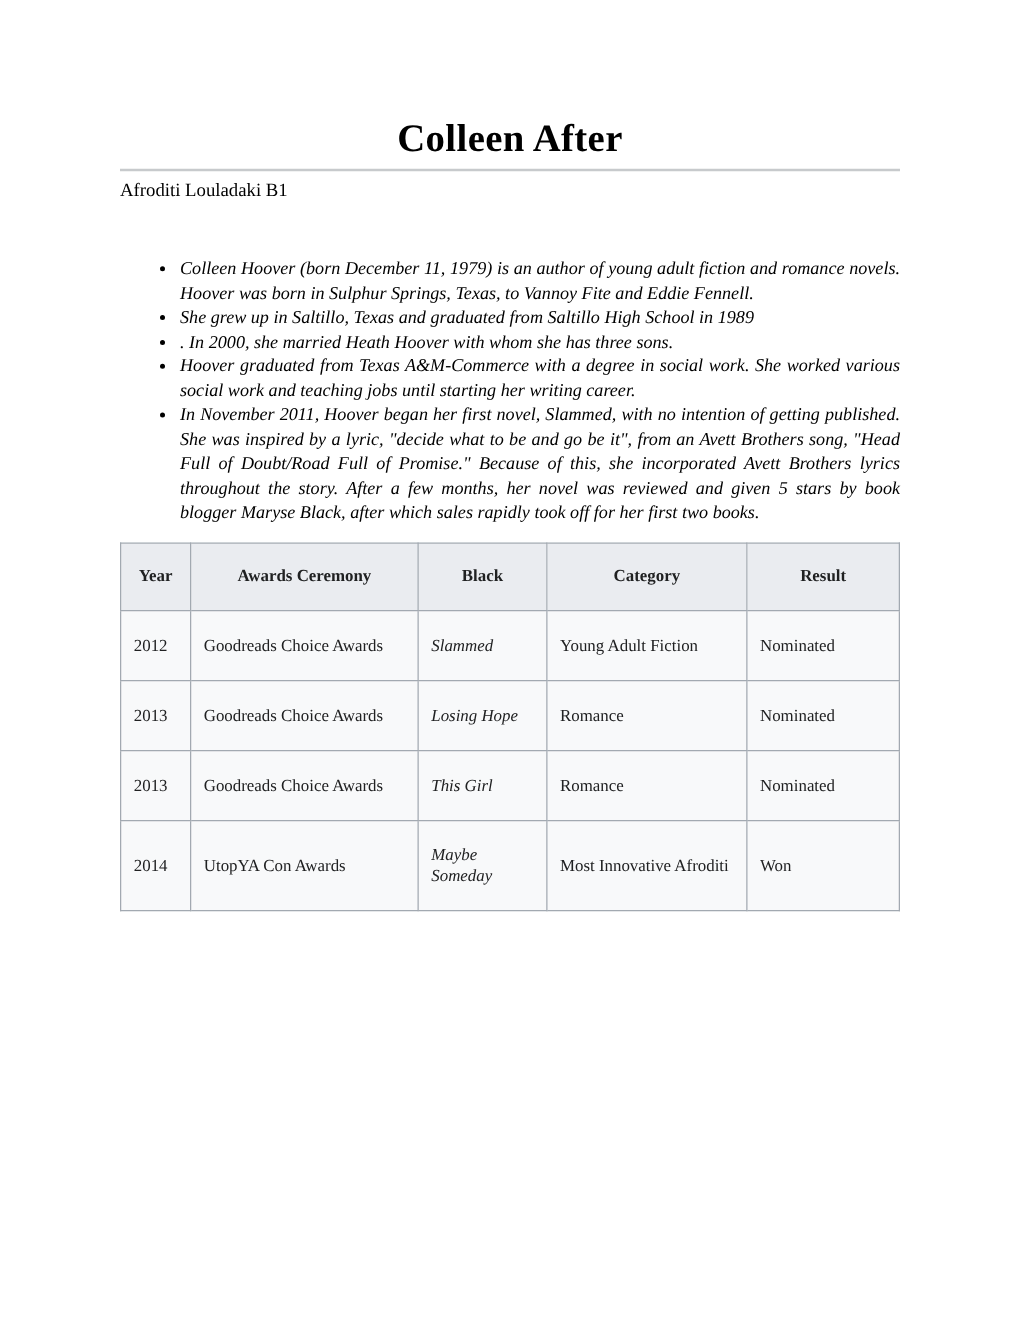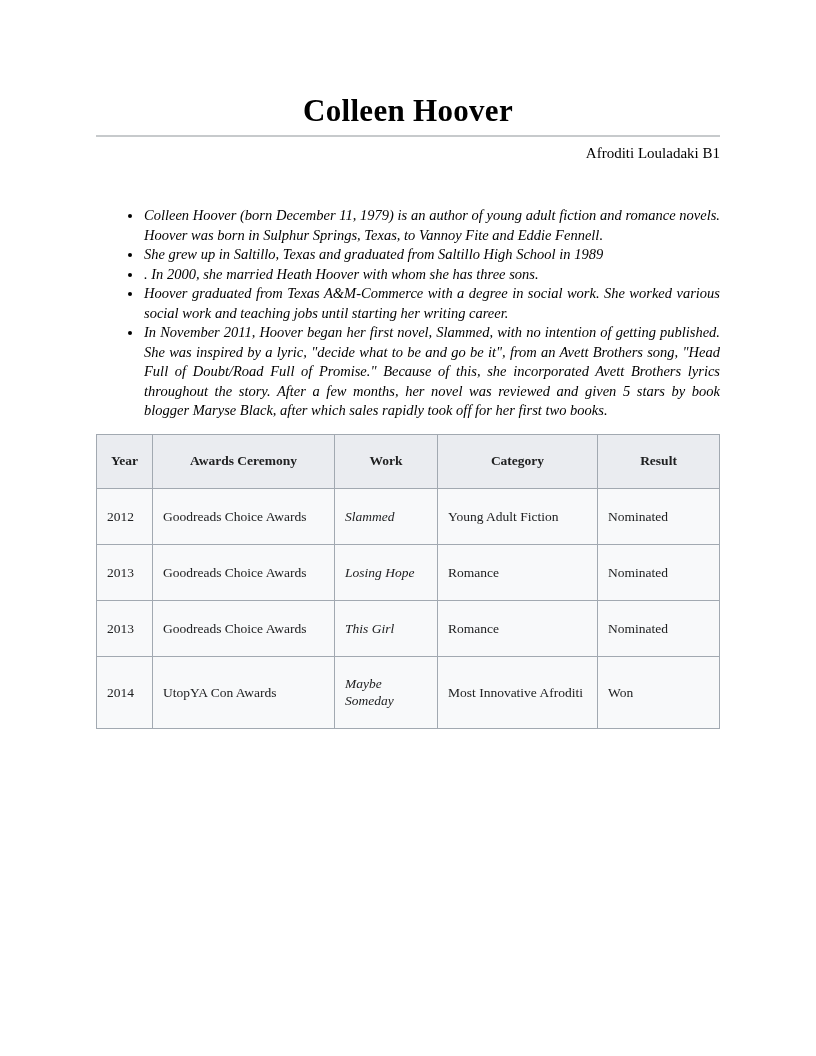--- a/index.html
+++ b/index.html
@@ -25,21 +25,21 @@
   }
   .title-rule {
     margin-top: 7px;
     height: 0;
     border-bottom: 2px solid #c7cacc;
   }
   .doc-subtitle {
     margin-top: 6px;
     font-size: 15px;
     line-height: 20px;
-    text-align: right;
+    text-align: left;
   }
 
   ul.bullets {
     margin: 43px 0 0 0;
     padding: 0 0 0 47px;
     list-style: disc outside;
     text-align: justify;
     font-size: 14.5px;
     line-height: 19.5px;
     font-style: italic;
@@ -88,21 +88,21 @@
     line-height: 18px;
     color: #1a1a1a;
   }
 </style>
 </head>
 <body>
 
 <div class="page">
   <div class="doc">
 
-    <div class="doc-title">Colleen Hoover</div>
+    <div class="doc-title">Colleen After</div>
     <div class="title-rule"></div>
     <div class="doc-subtitle">Afroditi Louladaki B1</div>
 
     <ul class="bullets">
       <li>Colleen Hoover (born December 11, 1979) is an author of young adult fiction and romance novels. Hoover was born in Sulphur Springs, Texas, to Vannoy Fite and Eddie Fennell.</li>
       <li>She grew up in Saltillo, Texas and graduated from Saltillo High School in 1989</li>
       <li>. In 2000, she married Heath Hoover with whom she has three sons.</li>
       <li>Hoover graduated from Texas A&amp;M-Commerce with a degree in social work. She worked various social work and teaching jobs until starting her writing career.</li>
       <li>In November 2011, Hoover began her first novel, Slammed, with no intention of getting published. She was inspired by a lyric, "decide what to be and go be it", from an Avett Brothers song, "Head Full of Doubt/Road Full of Promise." Because of this, she incorporated Avett Brothers lyrics throughout the story. After a few months, her novel was reviewed and given 5 stars by book blogger Maryse Black, after which sales rapidly took off for her first two books.</li>
     </ul>
@@ -113,21 +113,21 @@
         <col style="width:56px">
         <col style="width:182px">
         <col style="width:103px">
         <col style="width:160px">
         <col style="width:122px">
       </colgroup>
       <thead>
         <tr>
           <th>Year</th>
           <th>Awards Ceremony</th>
-          <th>Work</th>
+          <th>Black</th>
           <th>Category</th>
           <th>Result</th>
         </tr>
       </thead>
       <tbody>
         <tr>
           <td>2012</td>
           <td>Goodreads Choice Awards</td>
           <td class="work-cell">Slammed</td>
           <td>Young Adult Fiction</td>

